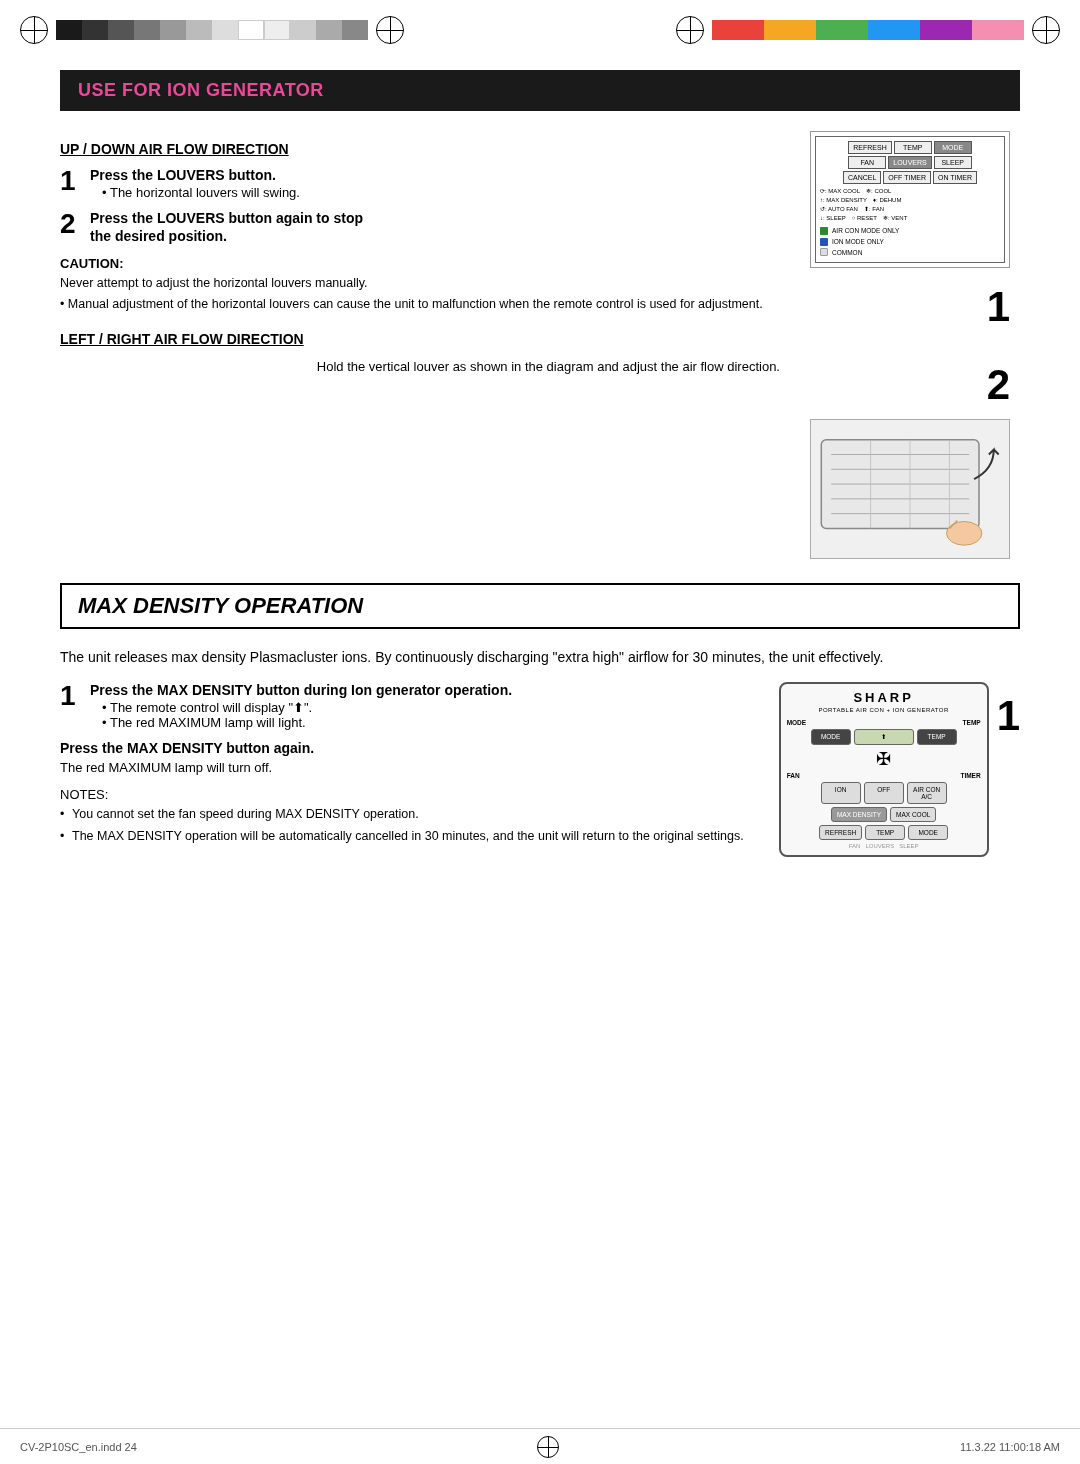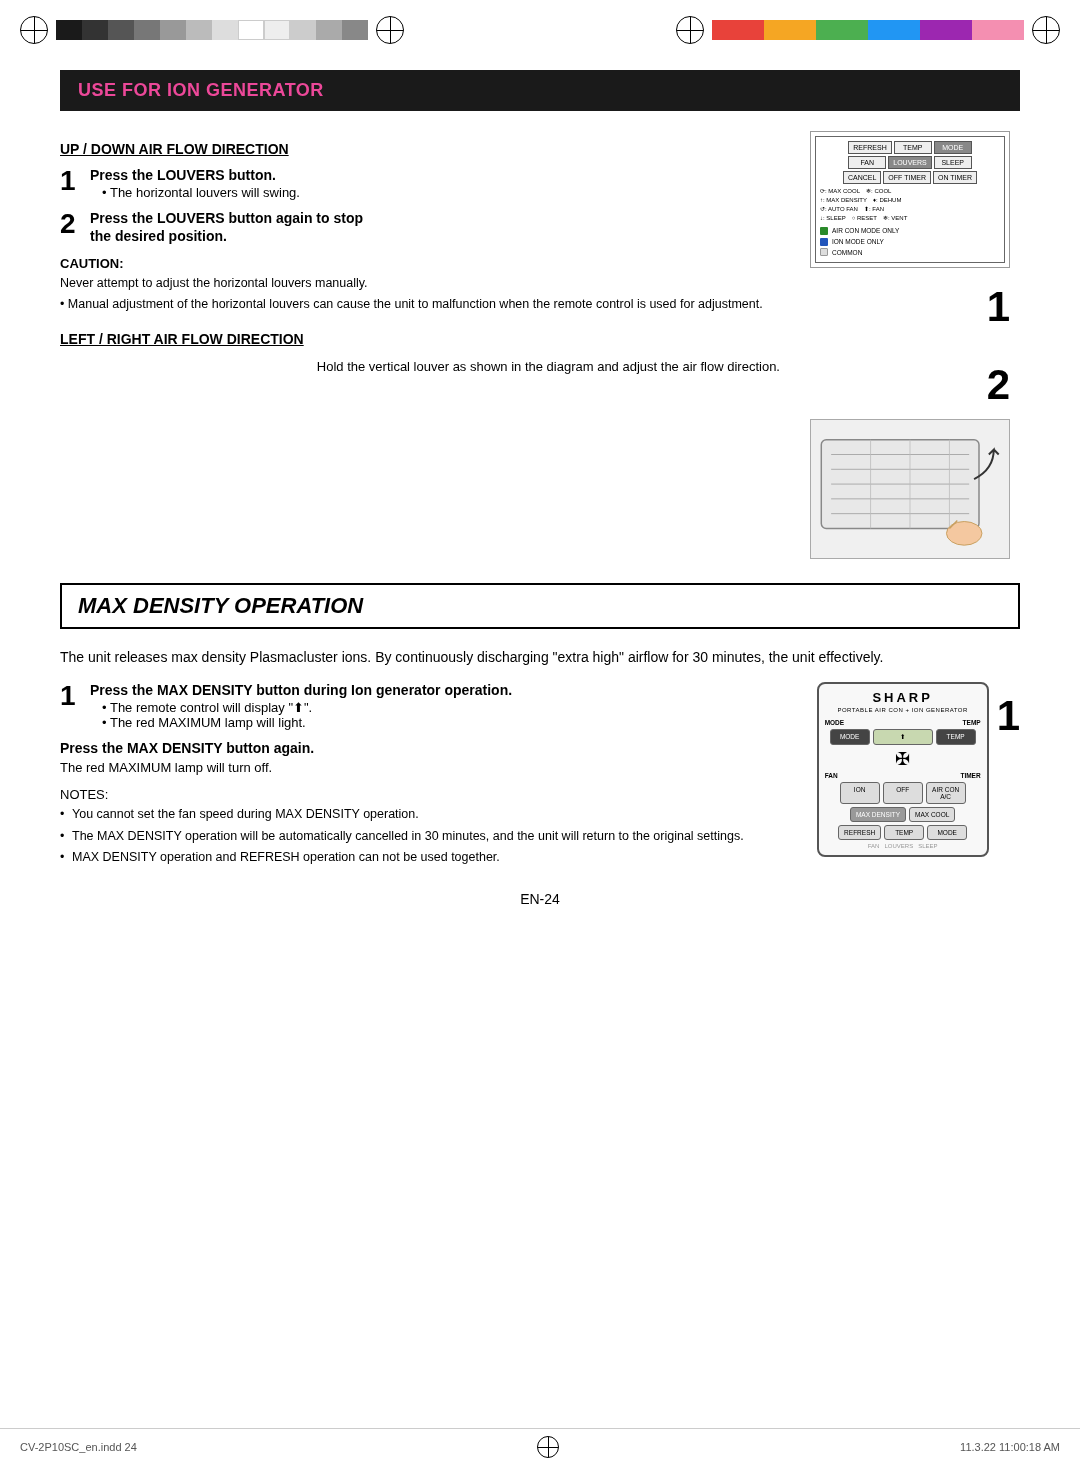--- a/index.html
+++ b/index.html
@@ -288,21 +288,21 @@
       position: absolute;
       left: 0;
     }
 
     
     .sharp-remote {
       border: 2px solid #555;
       border-radius: 8px;
       padding: 6px;
       font-size: 7px;
-      width: 172px;
+      width: 210px;
       background: #f8f8f8;
     }
     .sharp-logo {
       text-align: center;
       font-weight: bold;
       font-size: 13px;
       letter-spacing: 3px;
       margin-bottom: 2px;
     }
     .sharp-subtitle {
@@ -533,21 +533,20 @@
           <div class="bullet">The red MAXIMUM lamp will light.</div>
         </div>
       </div>
 
       <div style="font-size:14px;font-weight:bold;margin-bottom:4px;">Press the MAX DENSITY button again.</div>
       <div class="bullet" style="font-size:13px;">The red MAXIMUM lamp will turn off.</div>
 
       <div class="notes-label">NOTES:</div>
       <div class="note-item">You cannot set the fan speed during MAX DENSITY operation.</div>
       <div class="note-item">The MAX DENSITY operation will be automatically cancelled in 30 minutes, and the unit will return to the original settings.</div>
-      <div class="note-item">MAX DENSITY operation and REFRESH operation can not be used together.</div>
 
     </div>
 
     <div style="display:flex;align-items:flex-start;gap:8px;">
       <div class="sharp-remote">
         <div class="sharp-logo">SHARP</div>
         <div class="sharp-subtitle">PORTABLE AIR CON + ION GENERATOR</div>
         <div class="sharp-label-row">
           <span>MODE</span>
           <span>TEMP</span>
@@ -579,23 +578,20 @@
           <div class="sharp-btn">MODE</div>
         </div>
         <div style="font-size:6px;text-align:center;margin-top:2px;color:#999;">FAN &nbsp; LOUVERS &nbsp; SLEEP</div>
       </div>
 
       <div style="font-size:42px;font-weight:bold;margin-top:10px;">1</div>
     </div>
   </div>
 
   
-  <div class="page-number">
-    <span>EN-24</span>
-  </div>
 
 </div>
 
 <div class="bottom-bar">
   <span>CV-2P10SC_en.indd  24</span>
   <div class="reg-circle" style="width:22px;height:22px;"></div>
   <span>11.3.22  11:00:18 AM</span>
 </div>
 
 </body></html>

